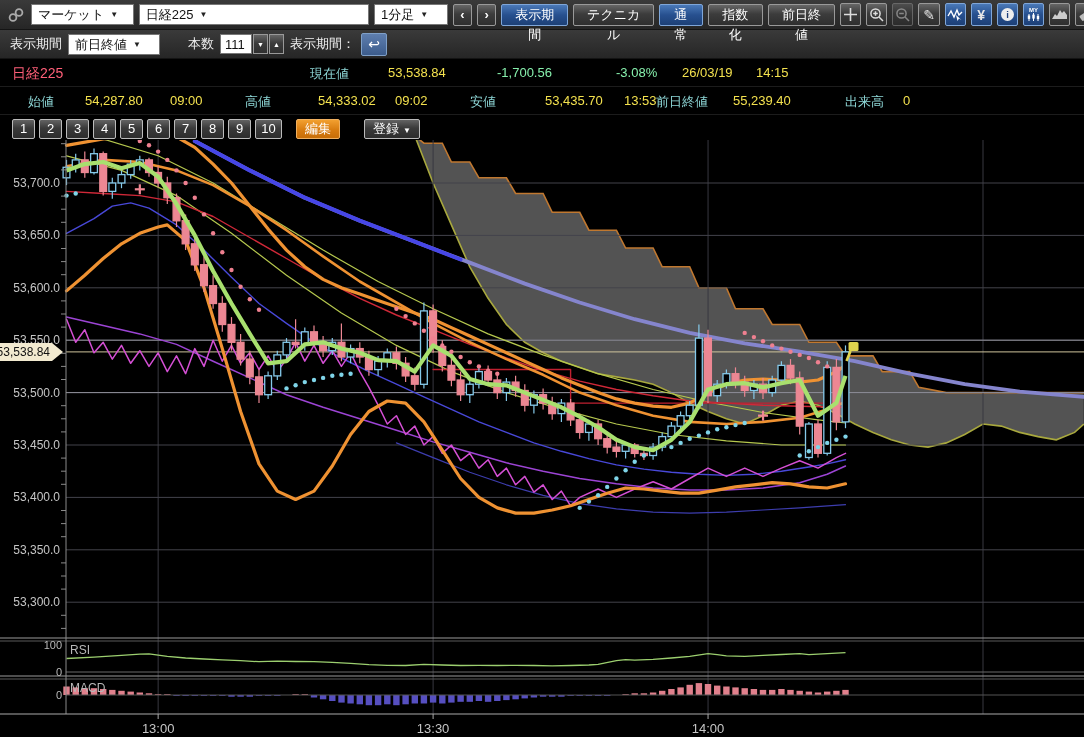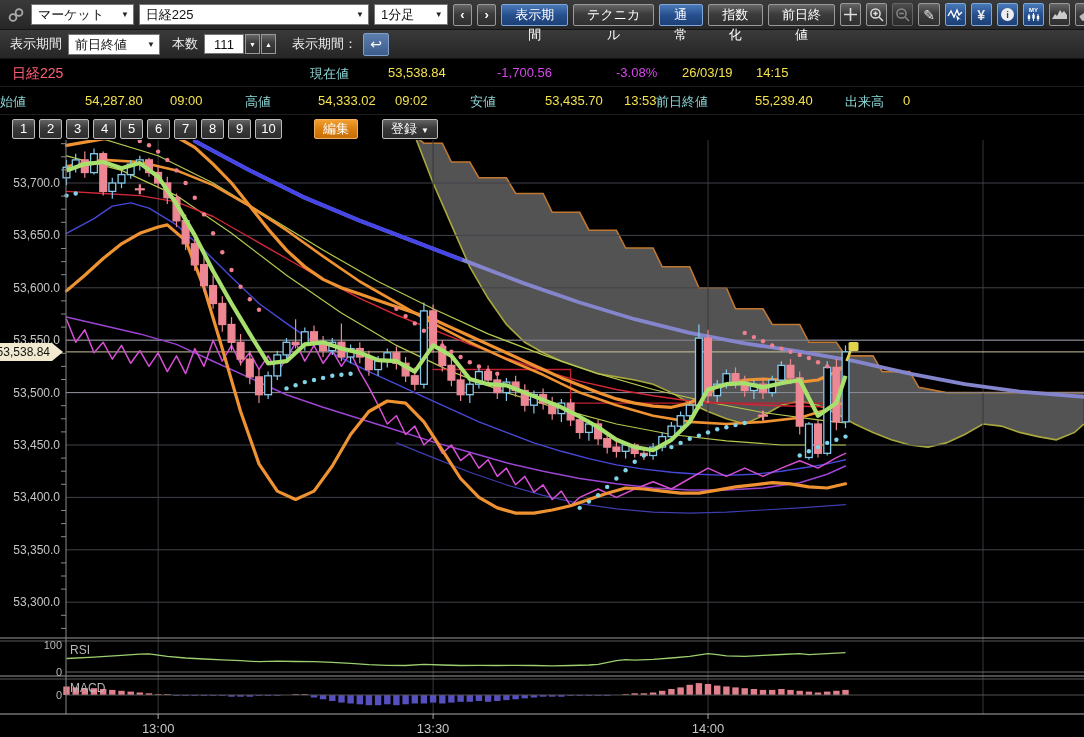--- a/index.html
+++ b/index.html
@@ -3,48 +3,48 @@
 <meta charset="utf-8">
 <style>
   html,body{margin:0;padding:0;}
   body{width:1084px;height:737px;position:relative;background:#000;overflow:hidden;
        font-family:"Liberation Sans",sans-serif;-webkit-font-smoothing:antialiased;}
   .r1,.r2{display:flex;align-items:center;background:linear-gradient(#3a3a3a,#262626);
           border-bottom:1px solid #141414;box-sizing:border-box;}
   .r1{height:30px;padding-left:6px;gap:5px;}
   .r2{height:29px;padding-left:10px;gap:6px;}
   .sel{background:#fff;color:#111;height:21px;line-height:21px;font-size:13px;
-       display:flex;align-items:center;justify-content:space-between;
+       display:flex;align-items:center;justify-content:flex-start;
        padding:0 4px 0 6px;border:1px solid #777;box-sizing:border-box;}
   .sel .arr{font-size:8px;color:#222;margin-left:6px;}
   .tbtn{height:22px;line-height:20px;padding:0 9px;font-size:13px;color:#fff;text-align:center;
         background:linear-gradient(#666,#3c3c3c 45%,#2f2f2f);border:1px solid #999;
         border-radius:2px;box-sizing:border-box;cursor:pointer;}
   .tbtn.blue{background:linear-gradient(#4a79b8,#27508f 50%,#1d4076);border-color:#7fa6d8;}
   .sq{width:21px;padding:0;font-weight:bold;}
   .ibtn{width:23px;height:23px;border-radius:2px;display:flex;align-items:center;justify-content:center;
         background:linear-gradient(#666,#3c3c3c 45%,#2f2f2f);border:1px solid #999;box-sizing:border-box;}
   .ibtn.blue{background:linear-gradient(#4a79b8,#27508f 50%,#1d4076);border-color:#7fa6d8;}
   .ibtn.dim{opacity:.5;}
   .ico{color:#e8e8e8;font-size:14px;line-height:1;}
-  .num-input{width:40px;height:20px;border:1px solid #777;font-size:13px;text-align:center;
+  .num-input{width:32px;height:20px;border:1px solid #777;font-size:13px;text-align:left;
              padding:0 4px;box-sizing:border-box;background:#fff;color:#111;}
   .spin{width:15px;height:20px;font-size:7px;color:#fff;display:flex;align-items:center;justify-content:center;
         background:linear-gradient(#666,#3c3c3c 45%,#2f2f2f);border:1px solid #999;box-sizing:border-box;}
   .wlab{color:#eee;font-size:13px;}
   .ret{width:24px;height:21px;border-radius:2px;background:linear-gradient(#5e7eae,#3c5c8c);
        border:1px solid #7fa0c8;color:#fff;font-size:14px;display:flex;align-items:center;justify-content:center;}
   .qrow{position:relative;height:27px;background:#000;border-bottom:1px solid #1c1c1c;font-size:13px;}
   .abs{position:absolute;top:6px;white-space:nowrap;}
-  .cy{color:#8ed7d7;} .yl{color:#f3e14e;} .gr{color:#d946ef;} .pk{color:#ff5f78;font-size:14px;}
+  .cy{color:#8ed7d7;} .yl{color:#f3e14e;} .gr{color:#86efac;} .pk{color:#ff5f78;font-size:14px;}
   .r5{height:27px;background:#000;display:flex;align-items:center;padding-left:12px;gap:4px;box-sizing:border-box;}
   .pbtn{width:23px;height:20px;line-height:18px;text-align:center;color:#fff;font-size:13px;
         background:linear-gradient(#636363,#3a3a3a 45%,#2d2d2d);border:1px solid #bbb;border-radius:2px;box-sizing:border-box;}
   .pbtn.w{width:27px;}
-  .ebtn{height:20px;line-height:18px;padding:0 8px;color:#fff;font-size:13px;margin-left:28px;
+  .ebtn{height:20px;line-height:18px;padding:0 8px;color:#fff;font-size:13px;margin-left:10px;
         background:linear-gradient(#f2a030,#d87c10 55%,#c86e08);border:1px solid #f0b060;border-radius:2px;box-sizing:border-box;}
   .gbtn{height:20px;line-height:18px;padding:0 8px;color:#fff;font-size:13px;margin-left:20px;
         background:linear-gradient(#636363,#3a3a3a 45%,#2d2d2d);border:1px solid #bbb;border-radius:2px;box-sizing:border-box;}
   .gbtn .da{font-size:8px;margin-left:4px;}
   #chart{position:absolute;left:0;top:140px;width:1084px;height:597px;}
   svg{font-family:"Liberation Sans",sans-serif;}
 </style>
 </head>
 <body>
 
@@ -131,52 +131,52 @@
       </svg>
   </div>
 </div>
 
 <div class="r2">
   <span class="wlab">表示期間</span>
   <div class="sel" style="width:92px">
     <span>前日終値</span>
     <span class="arr">▼</span>
   </div>
-  <span class="wlab" style="margin-left:6px">本数</span>
+  <span class="wlab" style="margin-left:22px">本数</span>
   <input class="num-input" value="111" style="">
   <div class="spin" style="margin-left:-5px">▼</div>
   <div class="spin" style="margin-left:-5px">▲</div>
-  <span class="wlab" style="margin-left:10px">表示期間：</span>
+  <span class="wlab" style="">表示期間：</span>
   <div class="ret">
     <span>↩</span>
   </div>
 </div>
 
 <div class="qrow">
   <span class="abs pk" style="left:12px">日経225</span>
   <span class="abs cy" style="left:310px">現在値</span>
   <span class="abs yl" style="left:388px">53,538.84</span>
   <span class="abs gr" style="left:497px">-1,700.56</span>
   <span class="abs gr" style="left:616px">-3.08%</span>
   <span class="abs yl" style="left:682px">26/03/19</span>
   <span class="abs yl" style="left:756px">14:15</span>
 </div>
 
 <div class="qrow">
-  <span class="abs cy" style="left:0">始値</span>
+  <span class="abs cy" style="left:28px">始値</span>
   <span class="abs yl" style="left:85px">54,287.80</span>
   <span class="abs yl" style="left:170px">09:00</span>
   <span class="abs cy" style="left:245px">高値</span>
   <span class="abs yl" style="left:318px">54,333.02</span>
   <span class="abs yl" style="left:395px">09:02</span>
   <span class="abs cy" style="left:470px">安値</span>
   <span class="abs yl" style="left:545px">53,435.70</span>
   <span class="abs yl" style="left:624px">13:53</span>
   <span class="abs cy" style="left:656px">前日終値</span>
-  <span class="abs yl" style="left:755px">55,239.40</span>
+  <span class="abs yl" style="left:733px">55,239.40</span>
   <span class="abs cy" style="left:845px">出来高</span>
   <span class="abs yl" style="left:903px">0</span>
 </div>
 
 <div class="r5">
   <div class="pbtn">1</div>
   <div class="pbtn">2</div>
   <div class="pbtn">3</div>
   <div class="pbtn">4</div>
   <div class="pbtn">5</div>

